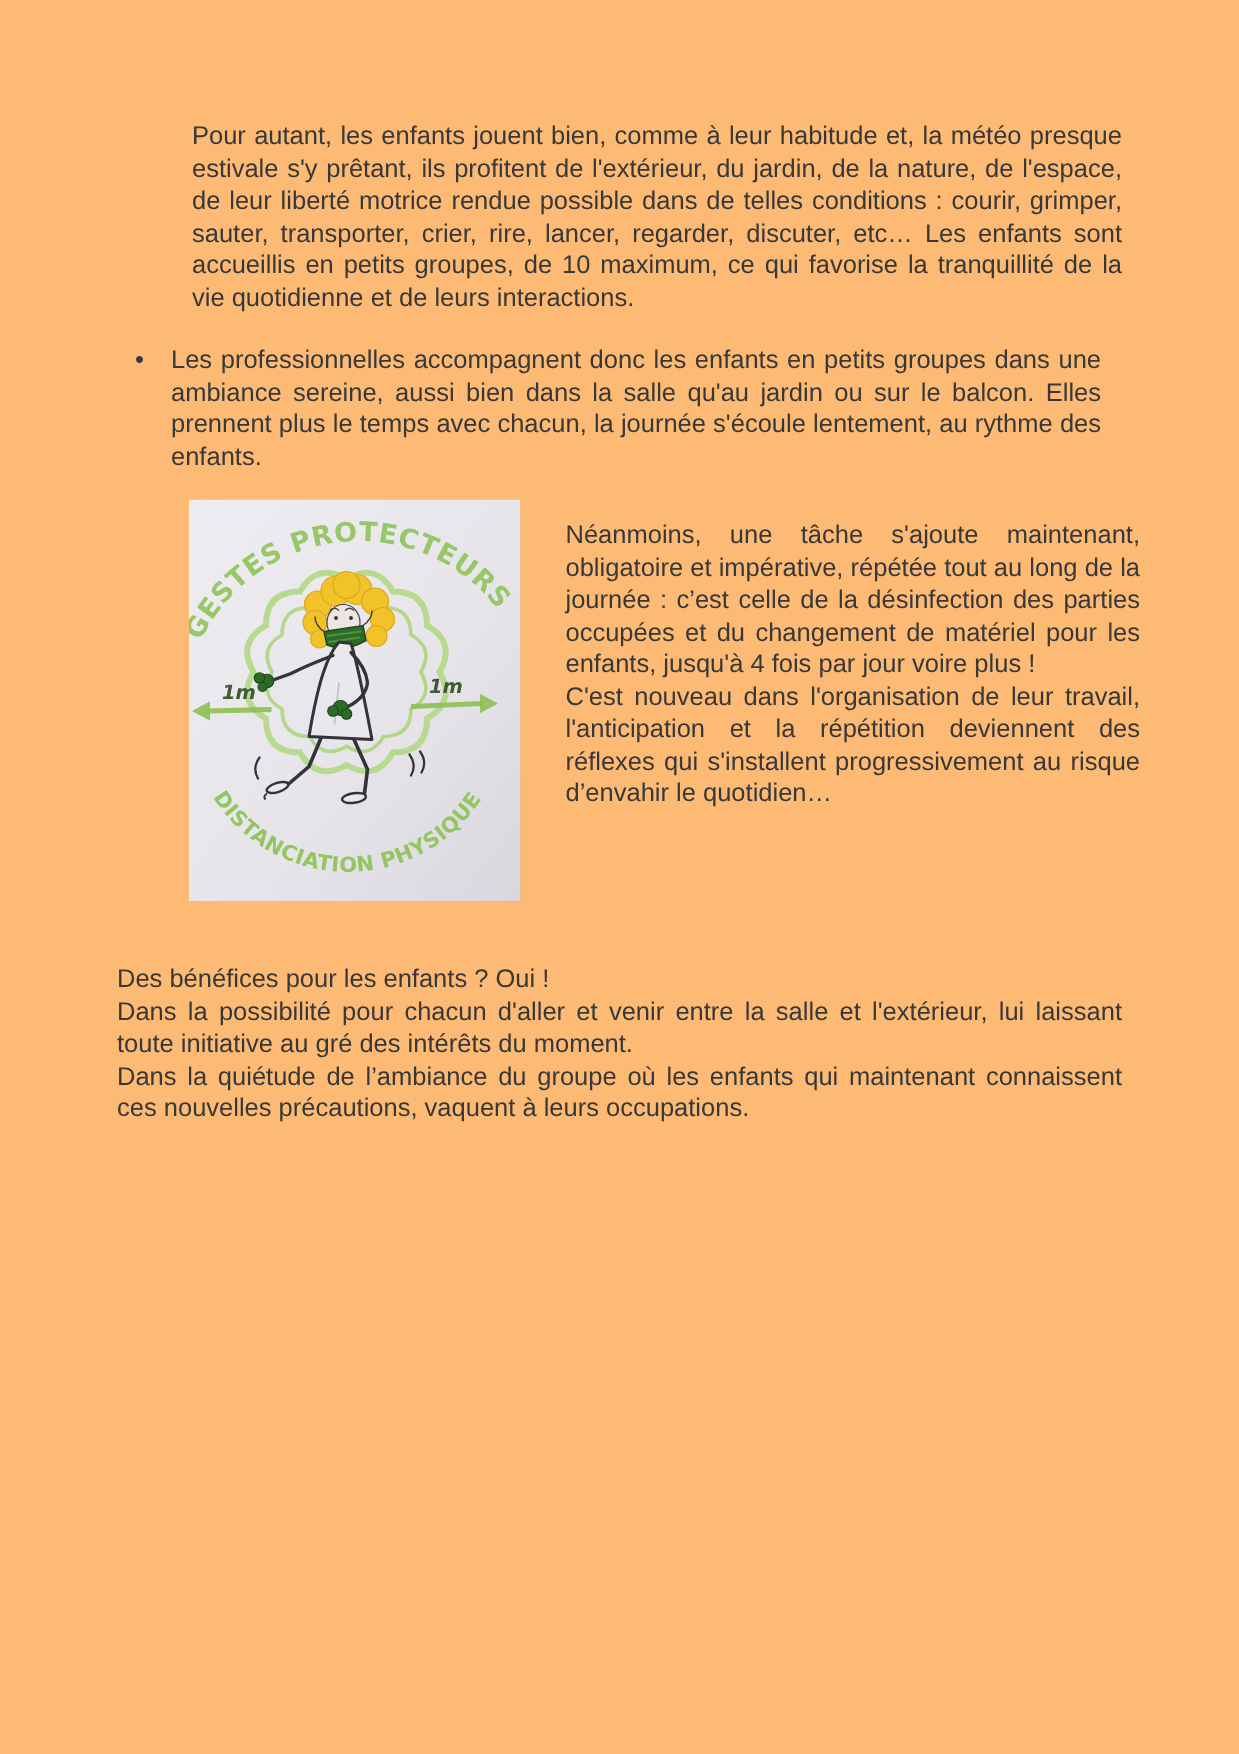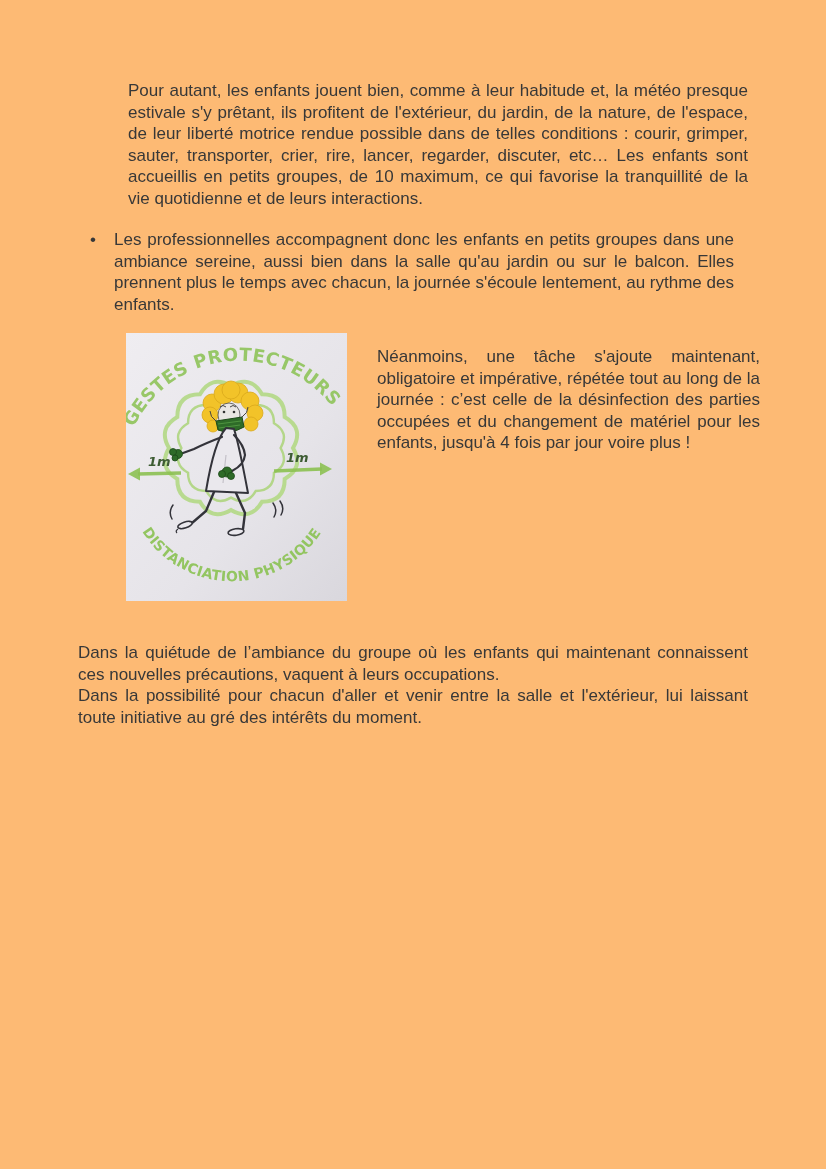--- a/index.html
+++ b/index.html
@@ -139,20 +139,22 @@
       <g fill="#8cc152">
         <line x1="148" y1="138" x2="196" y2="136" stroke="#8cc152" stroke-width="3.5" opacity="0.9"></line>
         <polygon points="194,129.5 206,136 194,142.5" opacity="0.9"></polygon>
       </g>
       <text x="160" y="129" font-family="DejaVu Sans, sans-serif" font-size="13" font-style="italic" font-weight="bold" fill="#3d5c33">1m</text>
     </svg>
   </div>
 
   <div class="body-text side-text">
     <p>Néanmoins, une tâche s'ajoute maintenant, obligatoire et impérative, répétée tout au long de la journée : c’est celle de la désinfection des parties occupées et du changement de matériel pour les enfants, jusqu'à 4 fois par jour voire plus !</p>
+    <p>C'est nouveau dans l'organisation de leur travail, l'anticipation et la répétition deviennent des réflexes qui s'installent progressivement au risque d’envahir le quotidien…</p>
   </div>
 
   <div class="body-text benefits">
+    <p>Des bénéfices pour les enfants ? Oui !</p>
+    <p>Dans la possibilité pour chacun d'aller et venir entre la salle et l'extérieur, lui laissant toute initiative au gré des intérêts du moment.</p>
     <p>Dans la quiétude de l’ambiance du groupe où les enfants qui maintenant connaissent ces nouvelles précautions, vaquent à leurs occupations.</p>
-    <p>Dans la possibilité pour chacun d'aller et venir entre la salle et l'extérieur, lui laissant toute initiative au gré des intérêts du moment.</p>
   </div>
 
 </div>
 
 </body></html>

